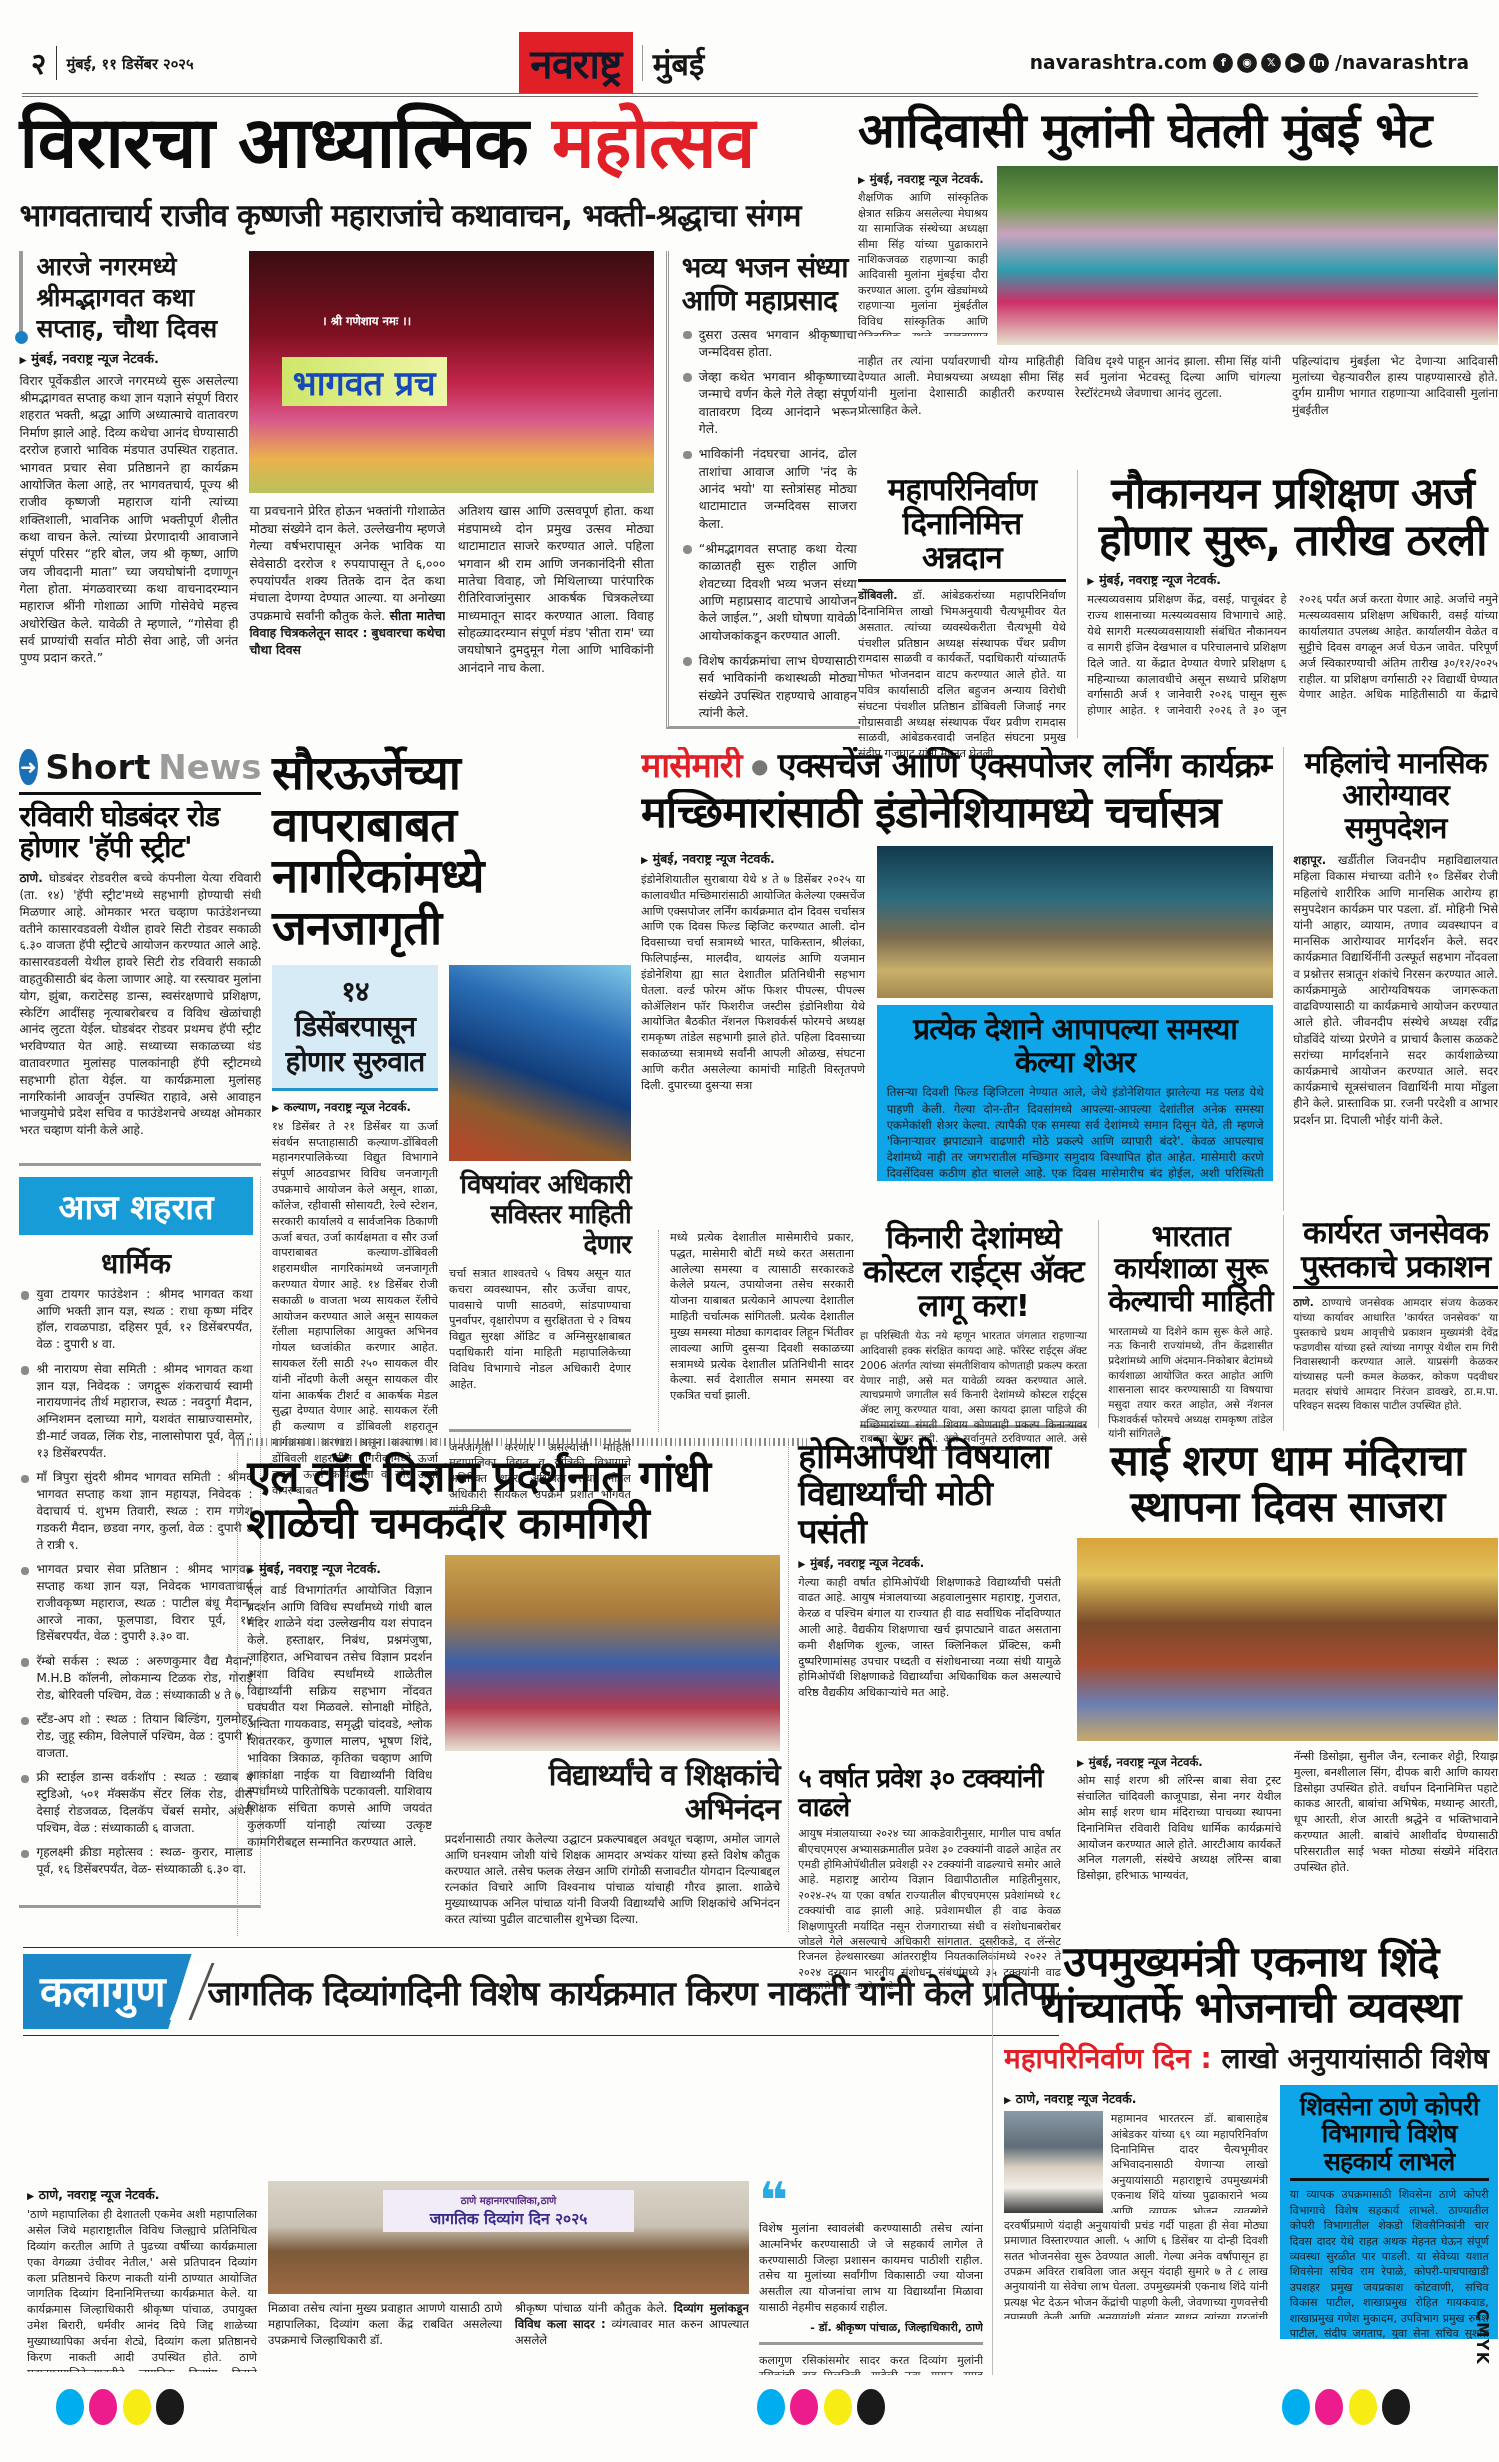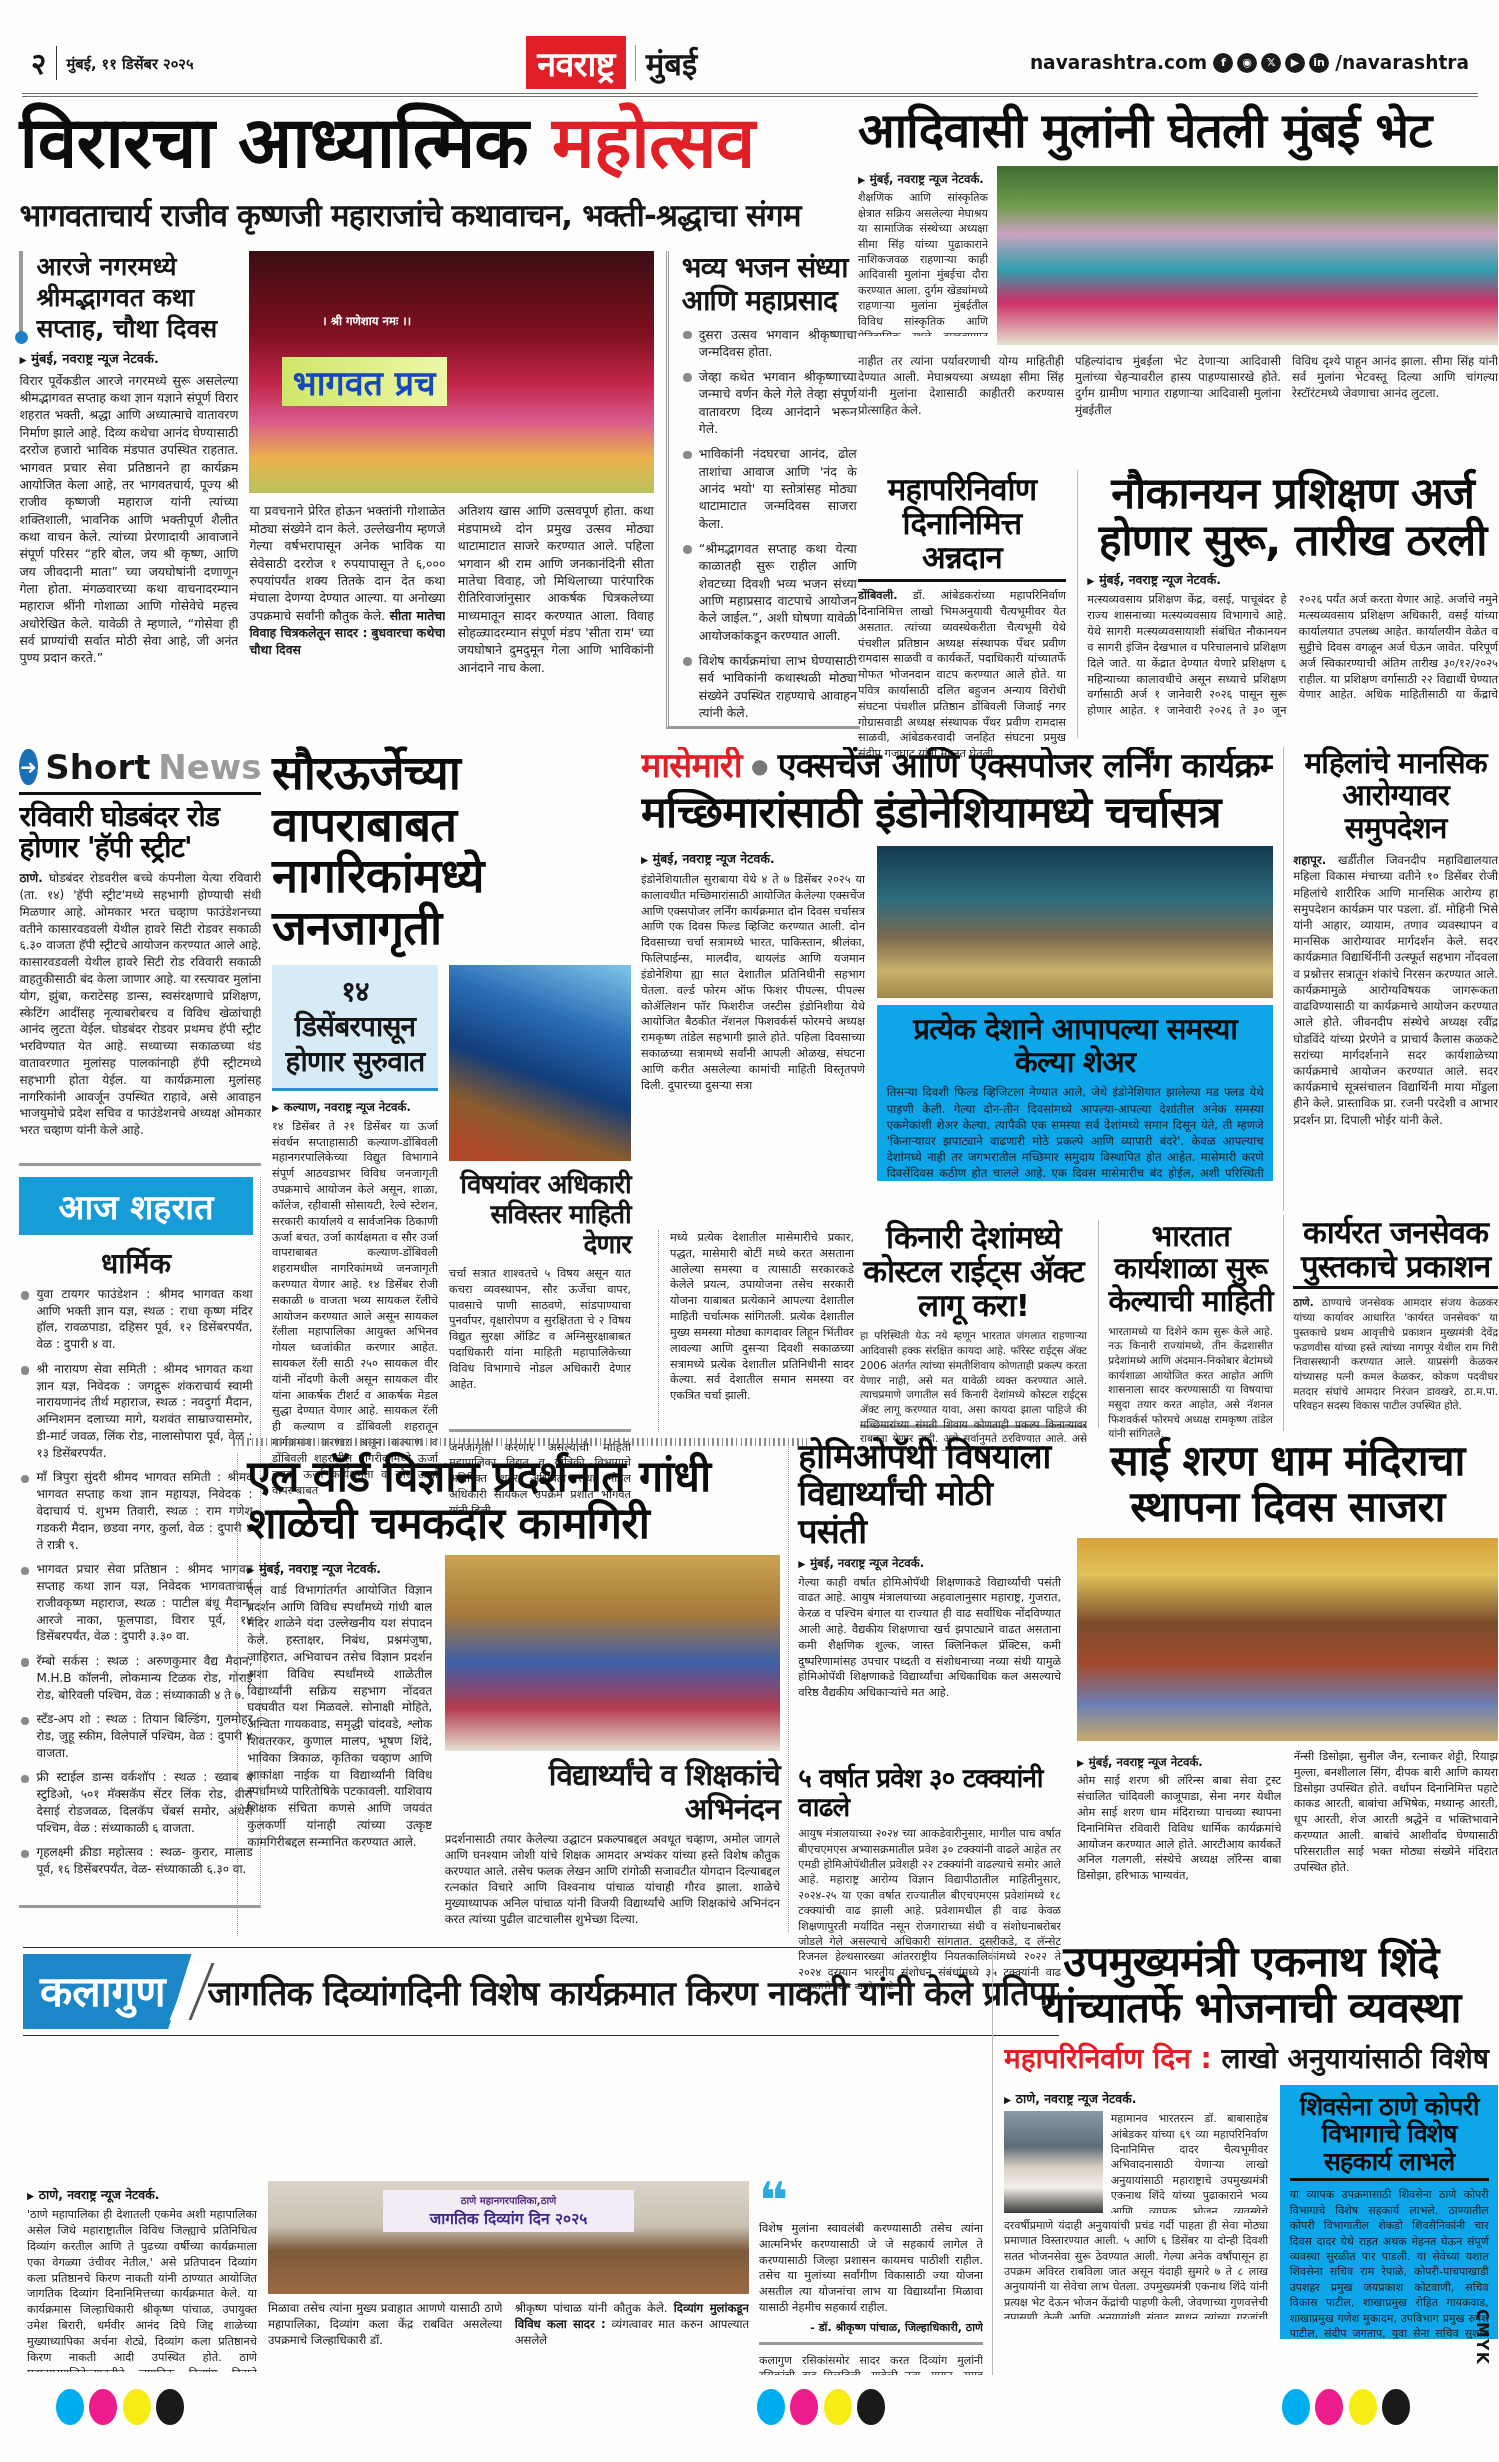--- a/index.html
+++ b/index.html
@@ -16,21 +16,21 @@
   .clip{overflow:hidden;}
   .photo{position:relative;overflow:hidden;}
   .rule-thick{border-bottom:3.9px solid #9a9a9a;}
   .vline{border-left:0.8px solid #bbb;}
   .dotl{border-left:0.8px dotted #999;}
   
   .hdr{display:flex;align-items:center;justify-content:space-between;}
   .pageno{font-size:29.5px;font-weight:700;}
   .hdr-sep{width:1.6px;height:34px;background:#333;margin:0 9.3px;}
   .dateline{font-size:14.7px;font-weight:700;}
-  .mast-red{background:#e11f26;color:#ffffff;font-weight:800;font-size:34px;padding:3.1px 11px;letter-spacing:-0.8px;}
+  .mast-red{background:#e11f26;color:#0f172a;font-weight:800;font-size:40px;padding:3.1px 11px;letter-spacing:-0.8px;}
   .mast-city{font-size:31px;font-weight:800;margin-left:9.3px;}
   .mast-bar{width:1.6px;height:36px;background:#999;margin-left:9.3px;}
   .site{font-size:18.6px;font-weight:600;}
   .soc{display:inline-flex;gap:3.9px;margin:0 6.2px;vertical-align:middle;}
   .soc span{width:20px;height:20px;border-radius:50%;background:#1b1b1b;color:#fff;font-size:11px;font-weight:700;
             display:inline-flex;align-items:center;justify-content:center;}
   .dbl-rule{border-top:1.6px solid #6e6e6e;border-bottom:1.6px solid #6e6e6e;height:2.3px;}
   
   .v-head{font-size:71px;white-space:nowrap;}
   .v-sub{font-size:31px;font-weight:800;letter-spacing:-0.8px;margin-top:11px;}
@@ -136,22 +136,22 @@
     <div class="hl" style="font-size:48px;white-space:nowrap;">आदिवासी मुलांनी घेतली मुंबई भेट</div>
     <div style="display:flex;gap:9.3px;margin-top:9.3px;height:179px;">
       <div style="width:130px;">
         <div class="byline" style="font-size:11.6px;"><span class="arr">▶</span><span>मुंबई,  नवराष्ट्र न्यूज नेटवर्क.</span></div>
         <div class="body-t clip sm" style="height:146px;">शैक्षणिक आणि सांस्कृतिक क्षेत्रात सक्रिय असलेल्या मेघाश्रय या सामाजिक संस्थेच्या अध्यक्षा सीमा सिंह यांच्या पुढाकाराने नाशिकजवळ राहणाऱ्या काही आदिवासी मुलांना मुंबईचा दौरा करण्यात आला. दुर्गम खेड्यांमध्ये राहणाऱ्या मुलांना मुंबईतील विविध सांस्कृतिक आणि ऐतिहासिक स्थळे दाखवण्यात आली</div>
       </div>
       <div class="photo" style="flex:1;background:linear-gradient(180deg,#3f6d33 0%,#6f9c4a 22%,#caa2c0 38%,#2e9fae 58%,#cc2f66 76%,#e7e2cf 100%);"></div>
     </div>
     <div style="display:flex;gap:11px;margin-top:7.8px;height:118px;">
       <div class="body-t clip" style="flex:1;font-size:11.6px;">नाहीत तर त्यांना पर्यावरणाची योग्य माहितीही देण्यात आली. मेघाश्रयच्या अध्यक्षा सीमा सिंह यांनी मुलांना देशासाठी काहीतरी करण्यास प्रोत्साहित केले.</div>
+      <div class="body-t clip" style="flex:1;font-size:11.6px;">विविध दृश्ये पाहून आनंद झाला. सीमा सिंह यांनी सर्व मुलांना भेटवस्तू दिल्या आणि चांगल्या रेस्टॉरंटमध्ये जेवणाचा आनंद लुटला.</div>
       <div class="body-t clip" style="flex:1;font-size:11.6px;">पहिल्यांदाच मुंबईला भेट देणाऱ्या आदिवासी मुलांच्या चेहऱ्यावरील हास्य पाहण्यासारखे होते. दुर्गम ग्रामीण भागात राहणाऱ्या आदिवासी मुलांना मुंबईतील</div>
-      <div class="body-t clip" style="flex:1;font-size:11.6px;">विविध दृश्ये पाहून आनंद झाला. सीमा सिंह यांनी सर्व मुलांना भेटवस्तू दिल्या आणि चांगल्या रेस्टॉरंटमध्ये जेवणाचा आनंद लुटला.</div>
     </div>
   </div>
 
   <div class="abs" style="left:858px;top:472px;width:208px;height:265px;">
     <div class="hl u" style="font-size:31px;text-align:center;padding-bottom:4.7px;">महापरिनिर्वाण दिनानिमित्त अन्नदान</div>
     <div class="body-t clip" style="height:177px;margin-top:6.2px;font-size:11.3px;"><b class="dl">डोंबिवली.</b> <span>डॉ. आंबेडकरांच्या महापरिनिर्वाण दिनानिमित्त लाखो भिमअनुयायी चैत्यभूमीवर येत असतात. त्यांच्या व्यवस्थेकरीता चैत्यभूमी येथे पंचशील प्रतिष्ठान अध्यक्ष संस्थापक पँथर प्रवीण रामदास साळवी व कार्यकर्ते, पदाधिकारी यांच्यातर्फे मोफत भोजनदान वाटप करण्यात आले होते. या पवित्र कार्यासाठी दलित बहुजन अन्याय विरोधी संघटना पंचशील प्रतिष्ठान डोंबिवली जिजाई नगर गोग्रासवाडी अध्यक्ष संस्थापक पँथर प्रवीण रामदास साळवी, आंबेडकरवादी जनहित संघटना प्रमुख संदीप गजघाट यांनी मेहनत घेतली.</span></div>
   </div>
 
   <div class="abs vline" style="left:1077px;top:470px;width:421px;height:268px;padding-left:9.3px;box-sizing:border-box;">
     <div class="hl" style="font-size:43px;text-align:center;">नौकानयन प्रशिक्षण अर्ज होणार सुरू, तारीख ठरली</div>

